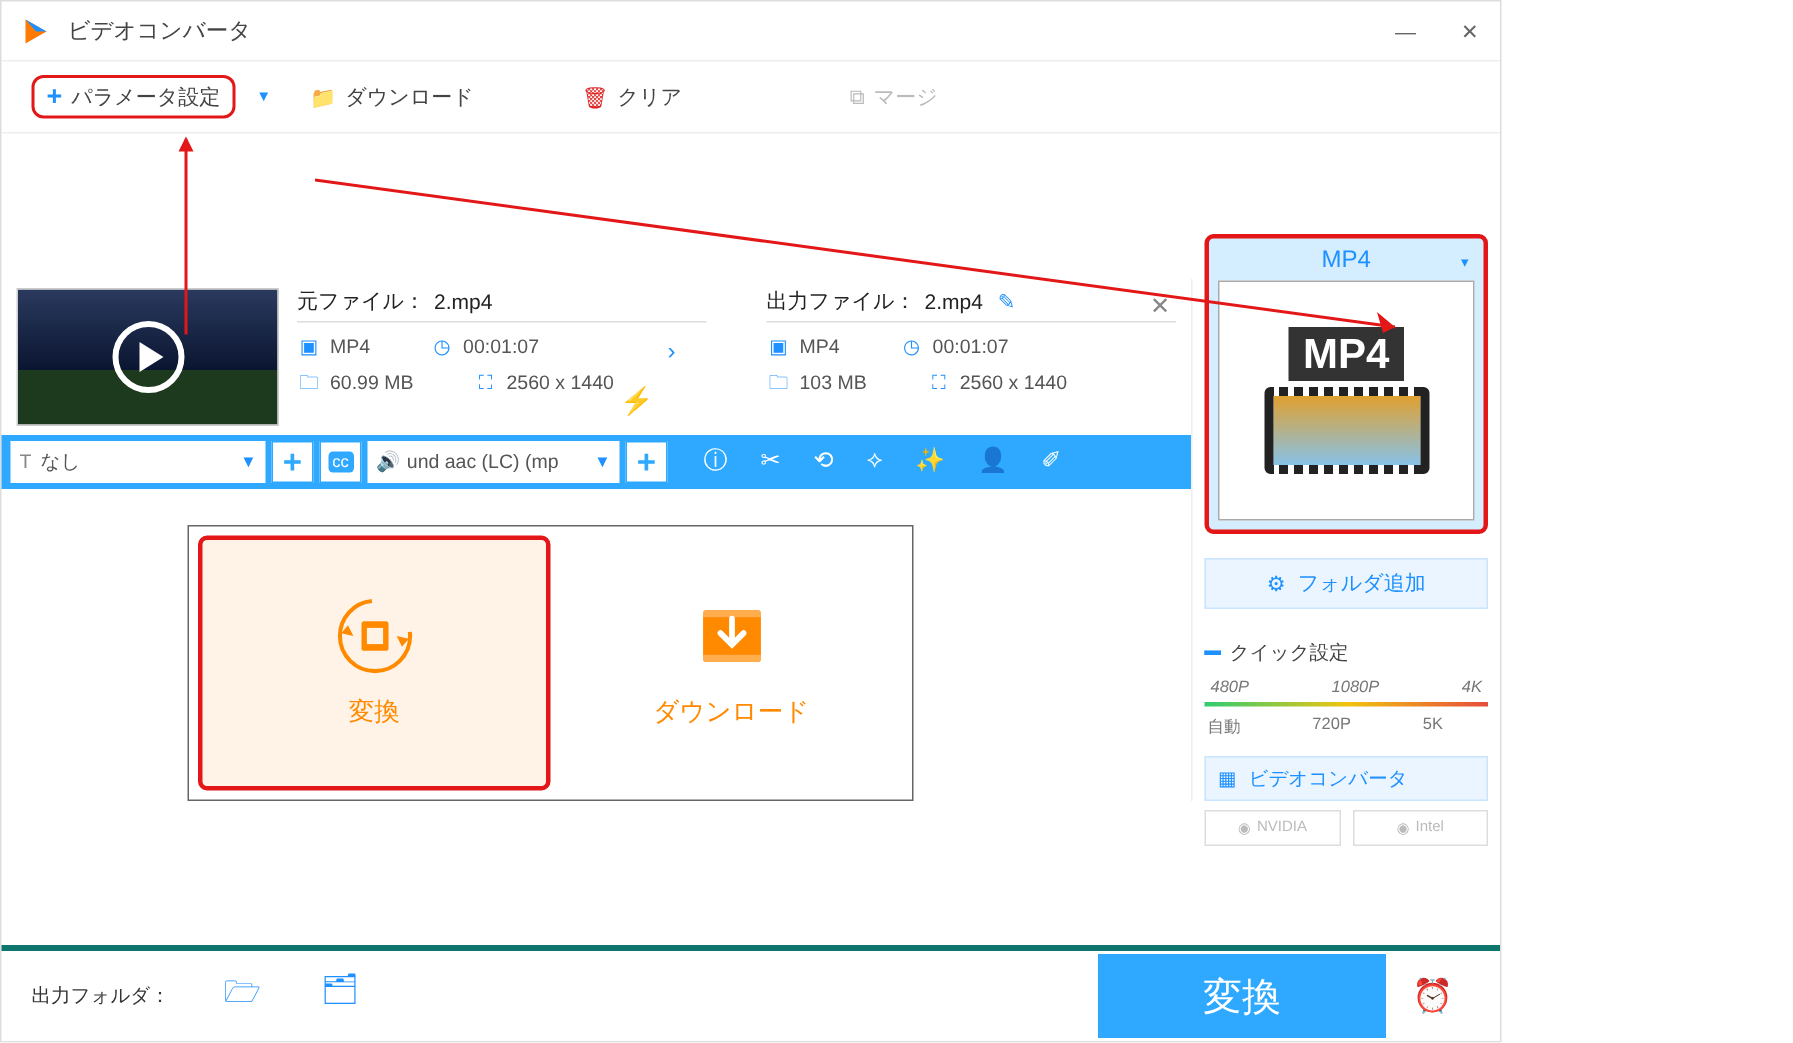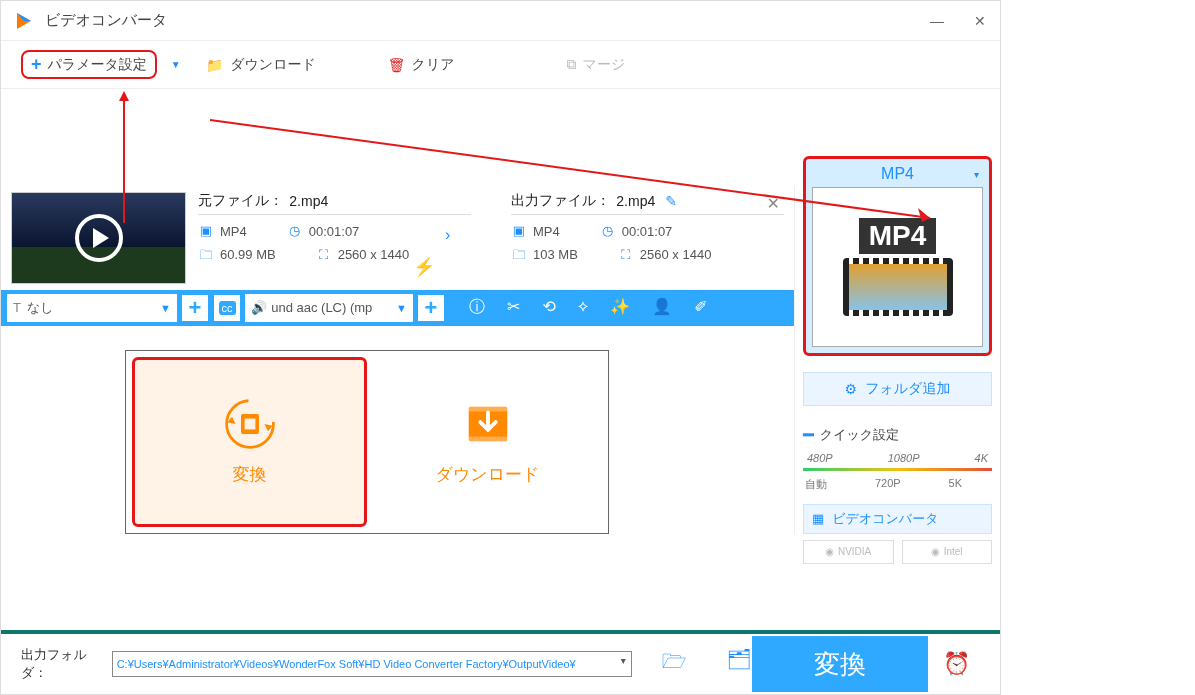--- a/index.html
+++ b/index.html
@@ -265,21 +265,20 @@
         <div class="vendor">
             <span>◉</span>
             <span>Intel</span>
           </div>
       </div>
     </div>
   </div>
 
   <div class="bottombar">
     <span class="out-lbl">出力フォルダ：</span>
-    <div class="out-wrap"><input class="out-input" value="C:¥Users¥Administrator¥Videos¥WonderFox Soft¥HD Video Converter Factory¥OutputVideo¥" style=""></div>
     <div class="bb-icons">
       <span>🗁</span>
       <span>🗂</span>
     </div>
     <div class="convert-btn">
         <span>変換</span>
       </div>
     <div class="alarm">⏰</div>
   </div>
 </div>

